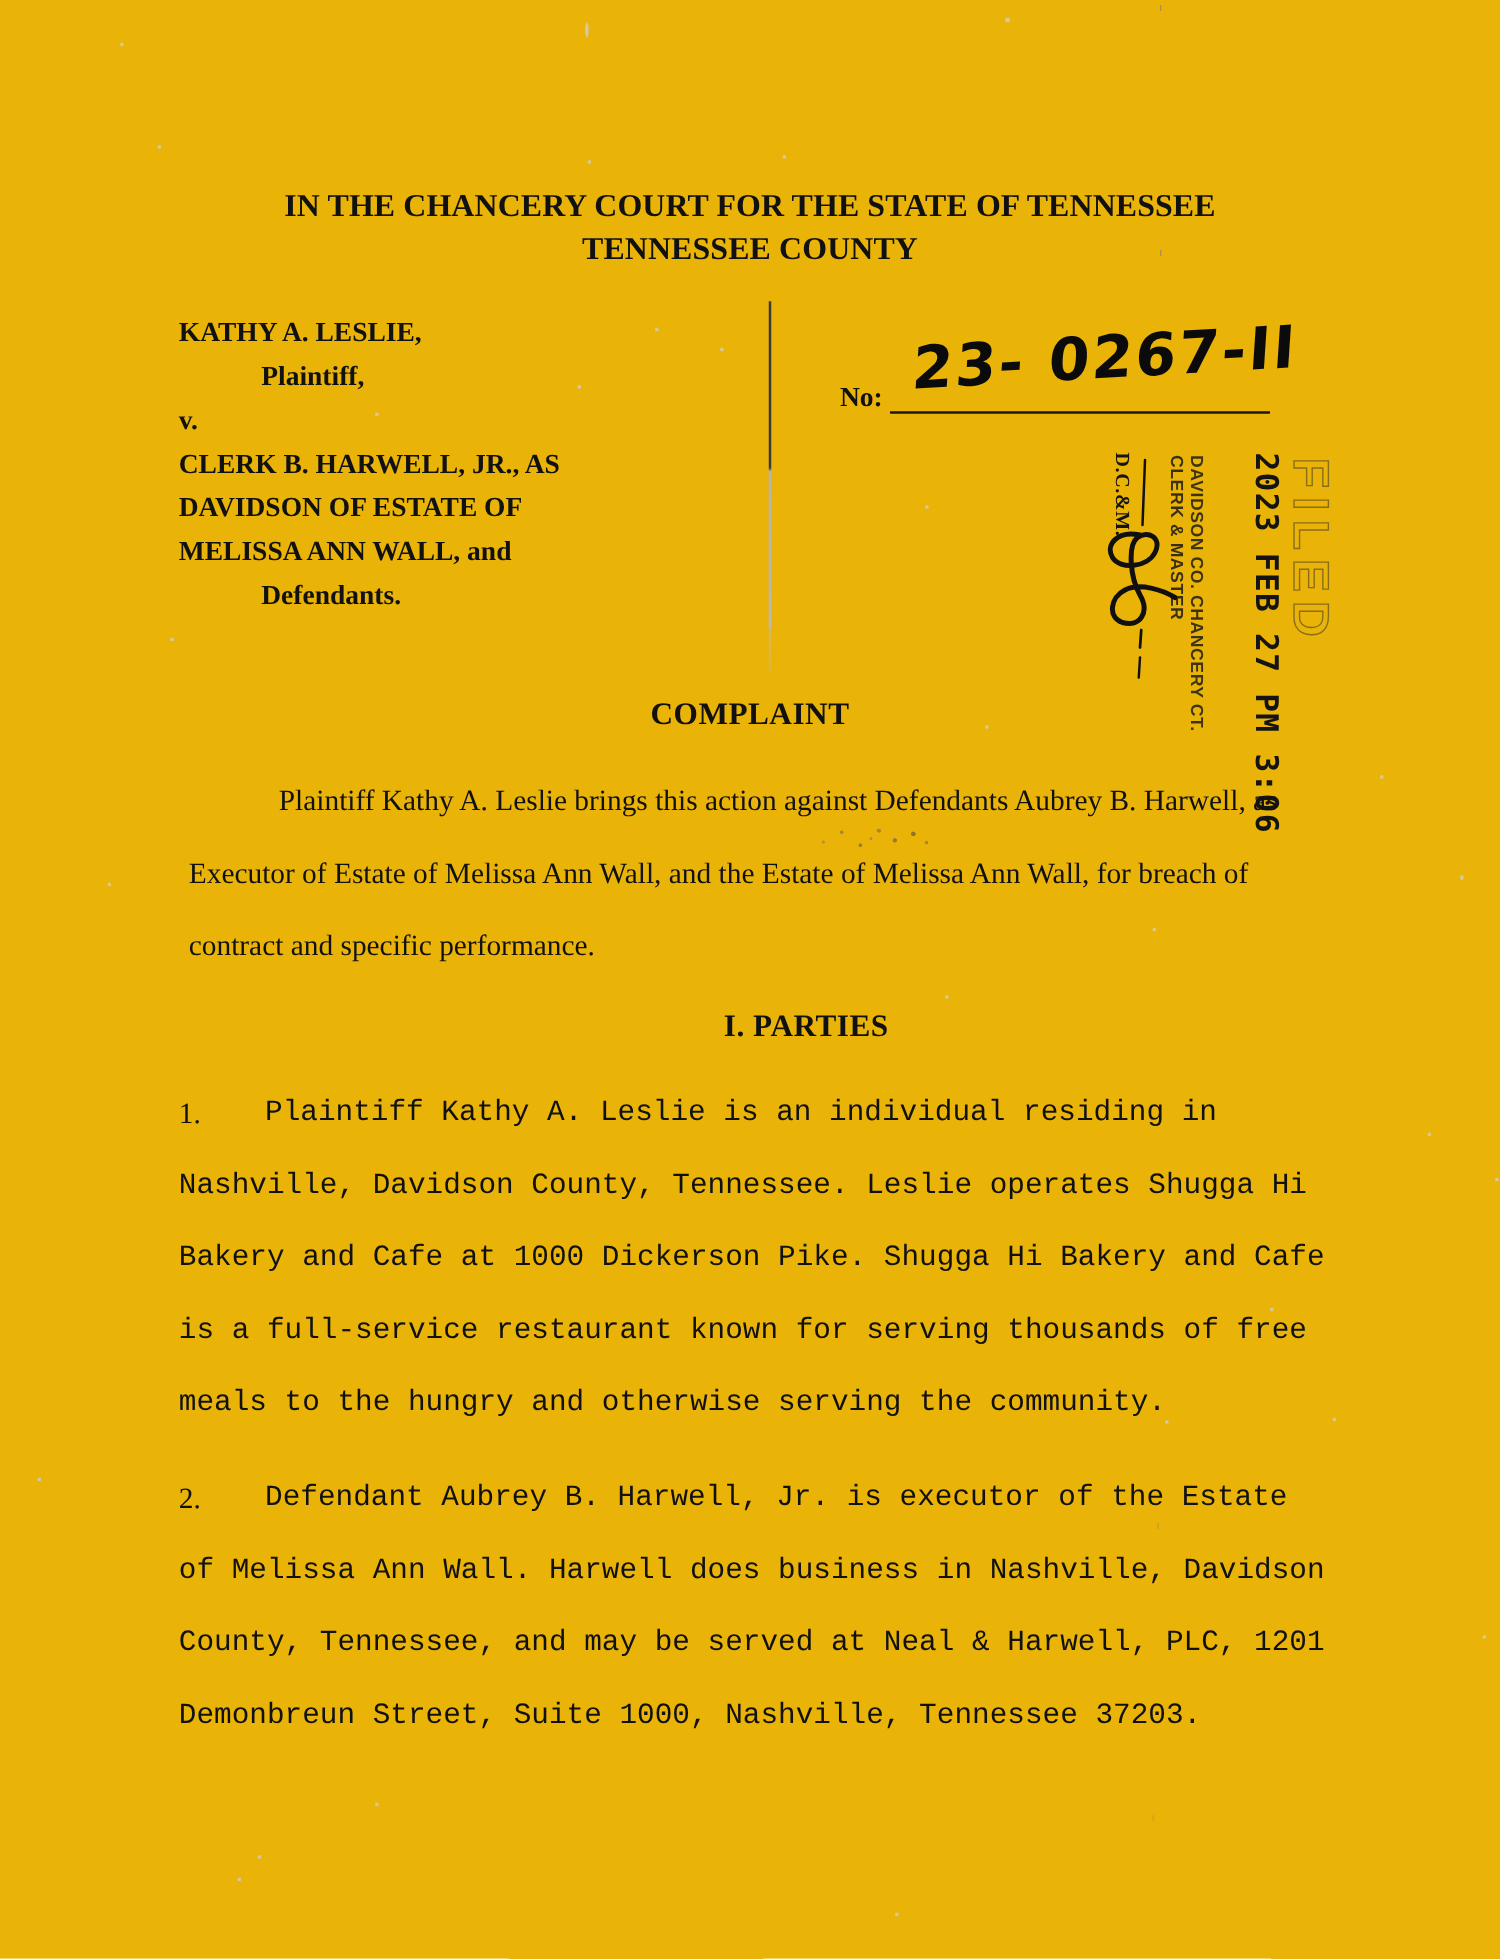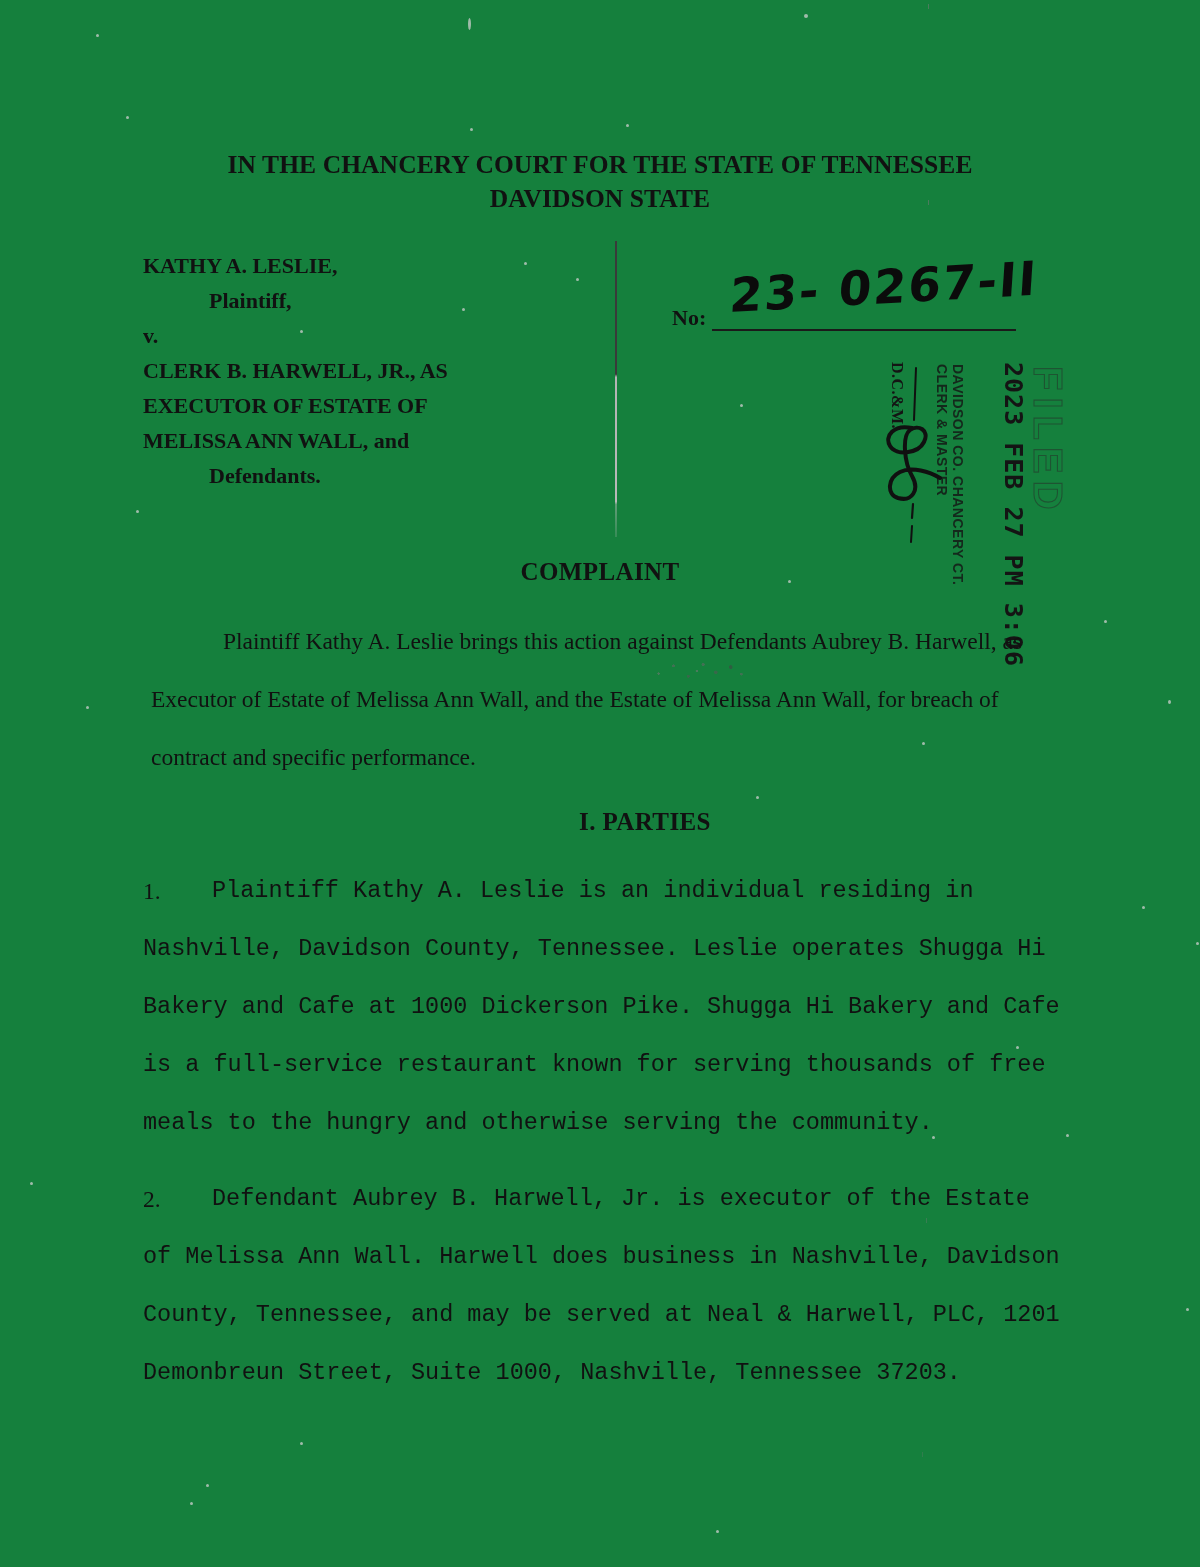--- a/index.html
+++ b/index.html
@@ -6,21 +6,21 @@
   html, body {
     margin: 0;
     padding: 0;
     background: #ffffff;
   }
 
   .page {
     position: relative;
     width: 1200px;
     height: 1567px;
-    background: #15803d;
+    background: #eab308;
     overflow: hidden;
     font-family: "Liberation Serif", "DejaVu Serif", serif;
     color: #111111;
   }
 
   
   .speck {
     position: absolute;
     background: #cfcfcf;
     border-radius: 50%;
@@ -260,31 +260,31 @@
 
   <div class="scanline" style="left:928px;top:4px;height:182px;"></div>
   <div class="scanline" style="left:928px;top:200px;height:52px;"></div>
   <div class="scanline" style="left:926px;top:1218px;height:212px;opacity:.65;"></div>
   <div class="scanline" style="left:922px;top:1452px;height:96px;opacity:.5;"></div>
 
   <div class="smudge" style="left:648px;top:658px;width:106px;height:26px;"></div>
 
   <div class="court-header">
     <span>IN THE CHANCERY COURT FOR THE STATE OF TENNESSEE</span>
-    <span class="line2">DAVIDSON STATE</span>
+    <span class="line2">TENNESSEE COUNTY</span>
   </div>
 
   <div class="caption-divider"></div>
 
   <div class="caption-left">
     <span class="plain">KATHY A. LESLIE,</span>
     <span class="indent">Plaintiff,</span>
     <span class="plain">v.</span>
     <span class="plain">CLERK B. HARWELL, JR., AS</span>
-    <span class="plain">EXECUTOR OF ESTATE OF</span>
+    <span class="plain">DAVIDSON OF ESTATE OF</span>
     <span class="plain">MELISSA ANN WALL, and</span>
     <span class="indent">Defendants.</span>
   </div>
 
   <div class="case-no">
     <span class="case-no-label">No:</span>
     <span class="case-no-rule"></span>
   </div>
   <div class="case-no-hand">23- 0267-II</div>
 

